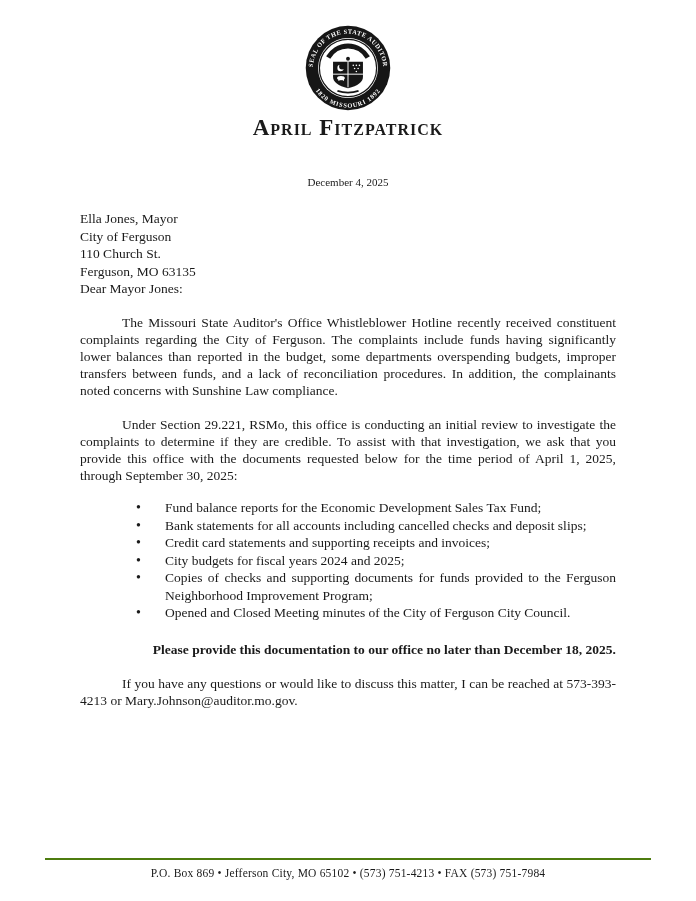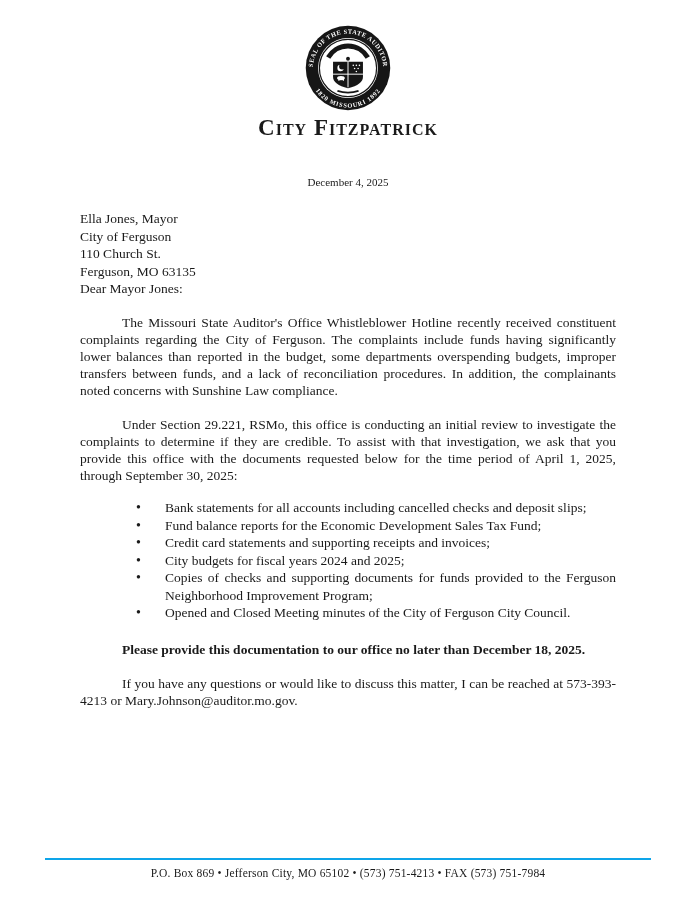--- a/index.html
+++ b/index.html
@@ -84,27 +84,28 @@
     content: "\2022";
     position: absolute;
     left: -29px;
     font-size: 14px;
   }
   p.deadline {
     margin: 0;
     margin-top: 19px;
     margin-left: 42px;
     font-weight: bold;
+    text-align: right;
   }
   .page-footer {
     position: absolute;
     left: 45px;
     right: 45px;
     bottom: 22px;
-    border-top: 2px solid #0ea5e9;
+    border-top: 2px solid #4d7c0f;
     padding-top: 7px;
     text-align: center;
     font-size: 11.5px;
     letter-spacing: 0.2px;
   }
 </style>
 </head>
 <body>
 
 <div class="page">
@@ -145,43 +146,43 @@
         <rect x="39" y="62.5" width="1.4" height="2" fill="#ffffff"></rect>
         <rect x="44" y="62.5" width="1.4" height="2" fill="#ffffff"></rect>
 
         <line x1="50" y1="43" x2="50" y2="72" stroke="#ffffff" stroke-width="1.1"></line>
         <line x1="33" y1="57" x2="67" y2="57" stroke="#ffffff" stroke-width="1.1"></line>
 
         <circle cx="50" cy="39.5" r="2.2" fill="#161616"></circle>
         <path d="M 38 76 q 12 4 24 0" fill="none" stroke="#161616" stroke-width="2"></path>
       </svg>
     </div>
-    <div class="auditor-name">City Fitzpatrick</div>
+    <div class="auditor-name">April Fitzpatrick</div>
   </header>
 
   <div class="date-line">December 4, 2025</div>
 
   <div class="letter-body">
 
     <div class="recipient">
       <div>Ella Jones, Mayor</div>
       <div>City of Ferguson</div>
       <div>110 Church St.</div>
       <div>Ferguson, MO 63135</div>
     </div>
 
     <div class="salutation">Dear Mayor Jones:</div>
 
     <p class="body-par">The Missouri State Auditor's Office Whistleblower Hotline recently received constituent complaints regarding the City of Ferguson. The complaints include funds having significantly lower balances than reported in the budget, some departments overspending budgets, improper transfers between funds, and a lack of reconciliation procedures. In addition, the complainants noted concerns with Sunshine Law compliance.</p>
 
     <p class="body-par">Under Section 29.221, RSMo, this office is conducting an initial review to investigate the complaints to determine if they are credible. To assist with that investigation, we ask that you provide this office with the documents requested below for the time period of April 1, 2025, through September 30, 2025:</p>
 
     <ul class="request-list">
+      <li>Fund balance reports for the Economic Development Sales Tax Fund;</li>
       <li>Bank statements for all accounts including cancelled checks and deposit slips;</li>
-      <li>Fund balance reports for the Economic Development Sales Tax Fund;</li>
       <li>Credit card statements and supporting receipts and invoices;</li>
       <li>City budgets for fiscal years 2024 and 2025;</li>
       <li>Copies of checks and supporting documents for funds provided to the Ferguson Neighborhood Improvement Program;</li>
       <li>Opened and Closed Meeting minutes of the City of Ferguson City Council.</li>
     </ul>
 
     <p class="deadline">Please provide this documentation to our office no later than December 18, 2025.</p>
 
     <p class="body-par">If you have any questions or would like to discuss this matter, I can be reached at 573-393-4213 or Mary.Johnson@auditor.mo.gov.</p>
 

